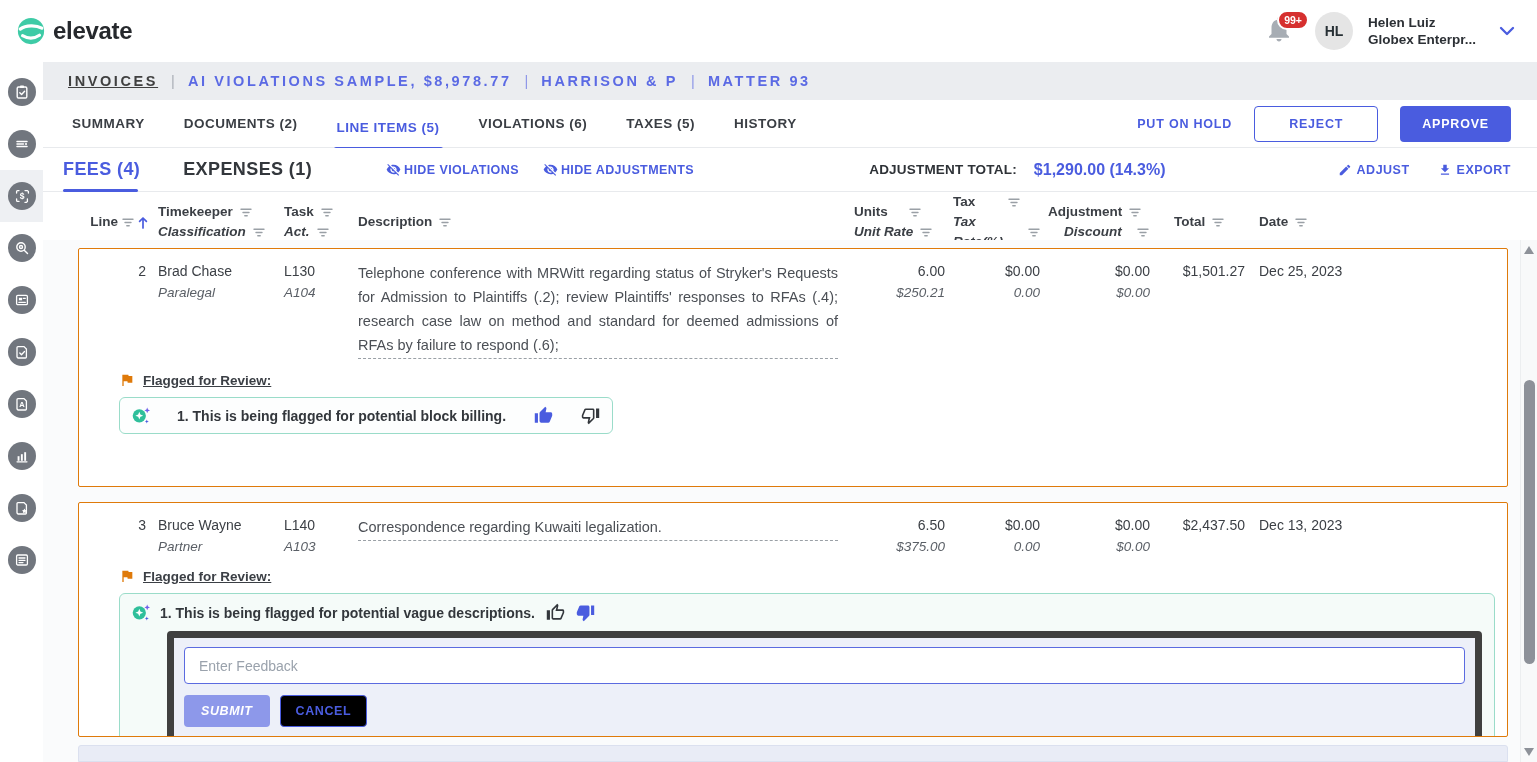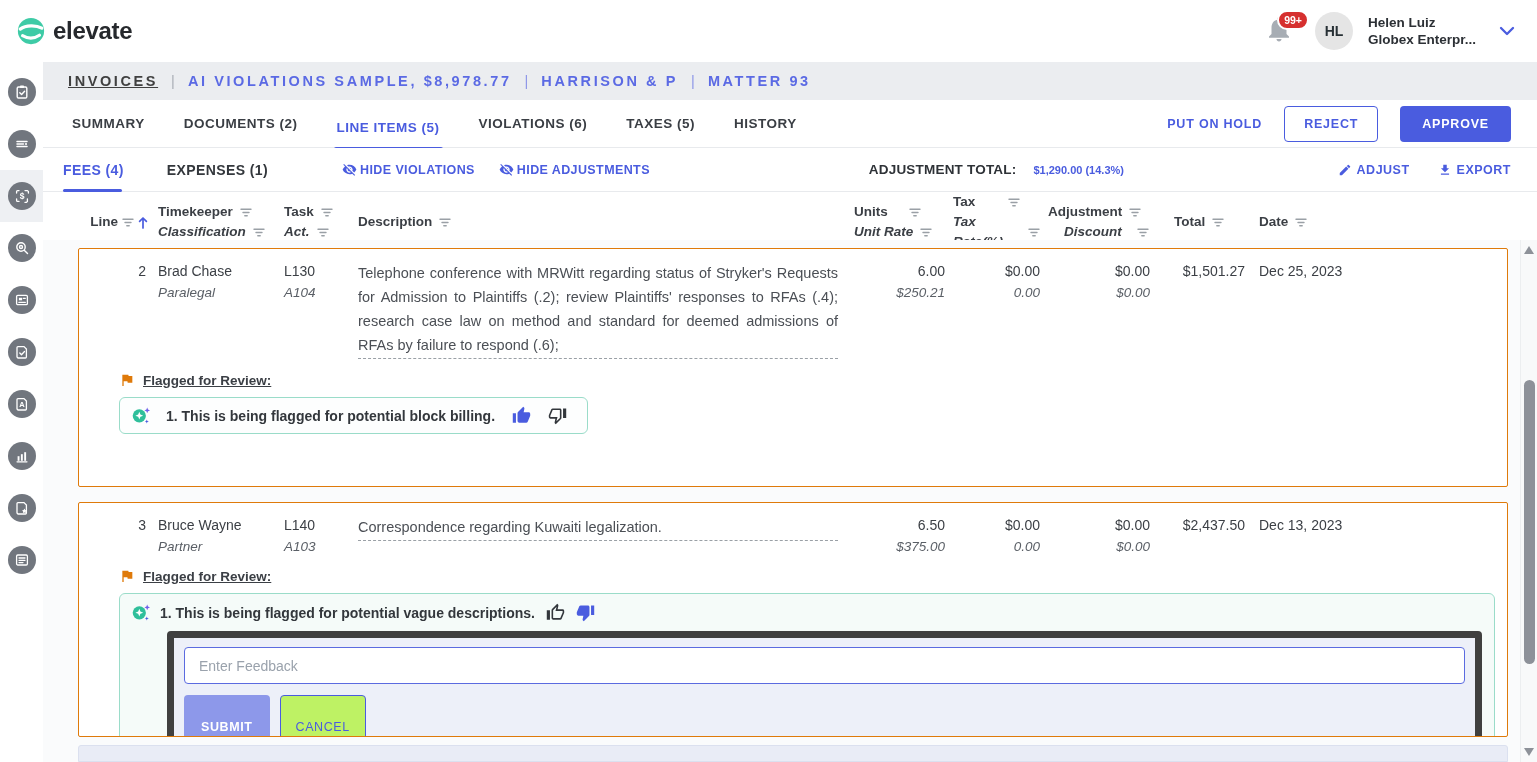--- a/index.html
+++ b/index.html
@@ -35,34 +35,34 @@
   .crumb-blue { color:#5b6ae4; }
   .crumb-sep-blue { color:#8d96e8; font-weight:normal; letter-spacing:0; }
 
   
   .tabbar { position:absolute; left:43px; top:100px; right:0; height:48px; background:#fff; border-bottom:1px solid #e8eaed; display:flex; align-items:center; padding-left:29px; }
   .tab { position:relative; height:100%; display:flex; align-items:center; font-size:13.5px; font-weight:bold; letter-spacing:0.5px; color:#3a3e44; margin-right:39px; cursor:pointer; }
   .tab.active { color:var(--accent);margin-top:8px; }
   .tab.active::after { content:""; position:absolute; left:-3px; right:-3px; bottom:0; height:4px; border-radius:4px; background:var(--accent); }
   .tab-actions { margin-left:auto; display:flex; align-items:center; gap:22px; padding-right:26px; }
   .hold-btn { color:var(--accent); font-size:12.5px; font-weight:bold; letter-spacing:0.8px; background:none; border:none; cursor:pointer; }
-  .reject-btn { border:1px solid var(--accent); color:var(--accent); border-radius:4px; padding:10px 19px; font-size:12.5px; font-weight:bold; letter-spacing:0.8px; background:#fff; cursor:pointer; }
+  .reject-btn { border:1px solid var(--accent); color:var(--accent); border-radius:4px; padding:10px 34px; font-size:12.5px; font-weight:bold; letter-spacing:0.8px; background:#fff; cursor:pointer; }
   .approve-btn { border:none; background:var(--accent); color:#fff; border-radius:4px; padding:11px 22px; font-size:12.5px; font-weight:bold; letter-spacing:0.8px; cursor:pointer; }
 
   
   .subbar { position:absolute; left:43px; top:148px; right:0; height:44px; background:#fff; border-bottom:1px solid #e8eaed; display:flex; align-items:center; padding:0 26px 0 20px; }
-  .subtab { position:relative; height:44px; display:flex; align-items:center; font-size:14px; font-weight:bold; letter-spacing:0.4px; color:#33373c; cursor:pointer; }
+  .subtab { position:relative; height:44px; display:flex; align-items:center; font-size:18px; font-weight:bold; letter-spacing:0.4px; color:#33373c; cursor:pointer; }
   .subtab.active { color:var(--accent); }
   .subtab.active::after { content:""; position:absolute; left:0; right:2px; bottom:0; height:3px; border-radius:3px; background:var(--accent); }
   .subtab.fees { margin-right:43px; }
   .subtab.expenses { margin-right:74px; }
   .hide-btn { display:flex; align-items:center; gap:3px; color:var(--accent); font-size:12.5px; font-weight:bold; letter-spacing:0.4px; background:none; border:none; cursor:pointer; margin-right:24px; }
   .sp1 { flex:1.05; } .sp2 { flex:1; }
   .adj-total-label { font-size:13.5px; font-weight:bold; color:#2e3237; letter-spacing:0.2px; }
-  .adj-total-value { font-size:11px; font-weight:bold; color:var(--accent); margin-left:17px; cursor:pointer; }
+  .adj-total-value { font-size:16px; font-weight:bold; color:var(--accent); margin-left:17px; cursor:pointer; }
   .tool-btn { display:flex; align-items:center; gap:5px; color:var(--accent); font-size:12.5px; font-weight:bold; letter-spacing:0.5px; background:none; border:none; cursor:pointer; margin-left:28px; }
 
   
   .grid-cols { display:grid; grid-template-columns:89px 130px 78px 492px 95px 95px 110px 95px 125px; }
   .thead { position:absolute; left:43px; top:192px; right:31px; height:48px; background:#fff; padding-left:18px; align-items:center; }
   .th { line-height:20px; }
   .th-line { display:flex; align-items:center; justify-content:flex-end; gap:4px; padding-right:2px; }
   .th-top,.th-bot { display:flex; align-items:center; gap:7px; font-size:13.5px; font-weight:bold; color:var(--hdr); }
   .th-bot { font-style:italic; }
   .th-pad8 { padding-left:8px; } .th-pad4 { padding-left:4px; } .th-pad14 { padding-left:14px; }
@@ -79,32 +79,32 @@
   .cell-tk { padding-left:8px; }
   .cell-task { padding-left:4px; }
   .cell-date { padding-left:14px; }
   .num { text-align:right; }
   .primary { font-size:14px; color:var(--hdr); line-height:21px; }
   .secondary { font-size:13.5px; font-style:italic; color:var(--muted); line-height:21px; }
   .desc { font-size:14.5px; line-height:24px; color:#4b4f55; text-align:justify; border-bottom:1.5px dashed #9aa0a6; padding-bottom:1px; width:480px; cursor:text; }
 
   .flag-row { display:flex; align-items:center; gap:8px; margin:13px 0 0 40px; font-size:13.5px; font-weight:bold; color:var(--hdr);text-decoration:underline; }
   .card2 .flag-row { margin-top:11px; }
-  .ai-box { display:inline-flex; align-items:center; gap:15px; margin:9px 0 0 40px; border:1px solid var(--teal); border-radius:6px; background:#fdfefe; padding:7px 20px 7px 11px; font-size:14px; font-weight:bold; color:var(--dark); }
+  .ai-box { display:inline-flex; align-items:center; gap:26px; margin:9px 0 0 40px; border:1px solid var(--teal); border-radius:6px; background:#fdfefe; padding:7px 12px 7px 11px; font-size:14px; font-weight:bold; color:var(--dark); }
   .thumb { background:none; border:none; cursor:pointer; padding:0; margin-left:2px; }
   .thumb.down svg { transform:scale(-1,-1); }
 
   .flag-panel { margin:9px 12px 0 40px; border:1px solid var(--teal); background:#f5fbf9; border-radius:6px; padding:8px 10px 10px 11px; }
   .flag-panel .panel-head { display:flex; align-items:center; gap:9px; font-size:14px; font-weight:bold; color:var(--dark); }
   .feedback-panel { margin:8px 2px 0 36px; background:#edf0f9; border:7px solid #404040; border-radius:4px; padding:9px 10px 10px 10px; }
   .feedback-input { width:100%; height:37px; border:1px solid #5b6be0; border-radius:4px; background:#fff; padding:0 14px; font-size:14px; color:var(--dark); outline:none; font-family:"Liberation Sans", sans-serif; }
   .feedback-input::placeholder { color:#9aa2ac; }
   .fb-buttons { display:flex; gap:10px; margin-top:11px; }
-  .submit-btn { background:#8d98ea; color:#fff; border:none; border-radius:4px; padding:9px 17px; font-size:12.5px; font-weight:bold; letter-spacing:0.6px; cursor:pointer; }
-  .cancel-btn { background:#bef264; color:var(--accent); border:1px solid var(--accent); border-radius:4px; padding:24px 15px; font-size:12.5px; font-weight:normal; letter-spacing:0.6px; cursor:pointer; }
+  .submit-btn { background:#8d98ea; color:#fff; border:none; border-radius:4px; padding:9px 17px; font-size:12.5px; font-weight:bold; letter-spacing:0.6px; cursor:pointer;font-style:italic; }
+  .cancel-btn { background:#000000; color:var(--accent); border:1px solid var(--accent); border-radius:4px; padding:8px 15px; font-size:12.5px; font-weight:bold; letter-spacing:0.6px; cursor:pointer; }
 
   
   .vscroll { position:absolute; top:0; right:0; width:17px; bottom:0; background:#f8f9fa; border-left:1px solid #eceef0; }
   .sb-arrow { position:absolute; left:3px; width:0; height:0; border-left:5.5px solid transparent; border-right:5.5px solid transparent; cursor:pointer; }
   .sb-up { top:6px; border-bottom:8px solid #8d9199; }
   .sb-down { bottom:6px; border-top:8px solid #8d9199; }
   .sb-thumb { position:absolute; left:3px; top:140px; width:11px; height:284px; background:#8d9199; border-radius:6px; cursor:grab; }
 </style>
 </head>
 <body>

